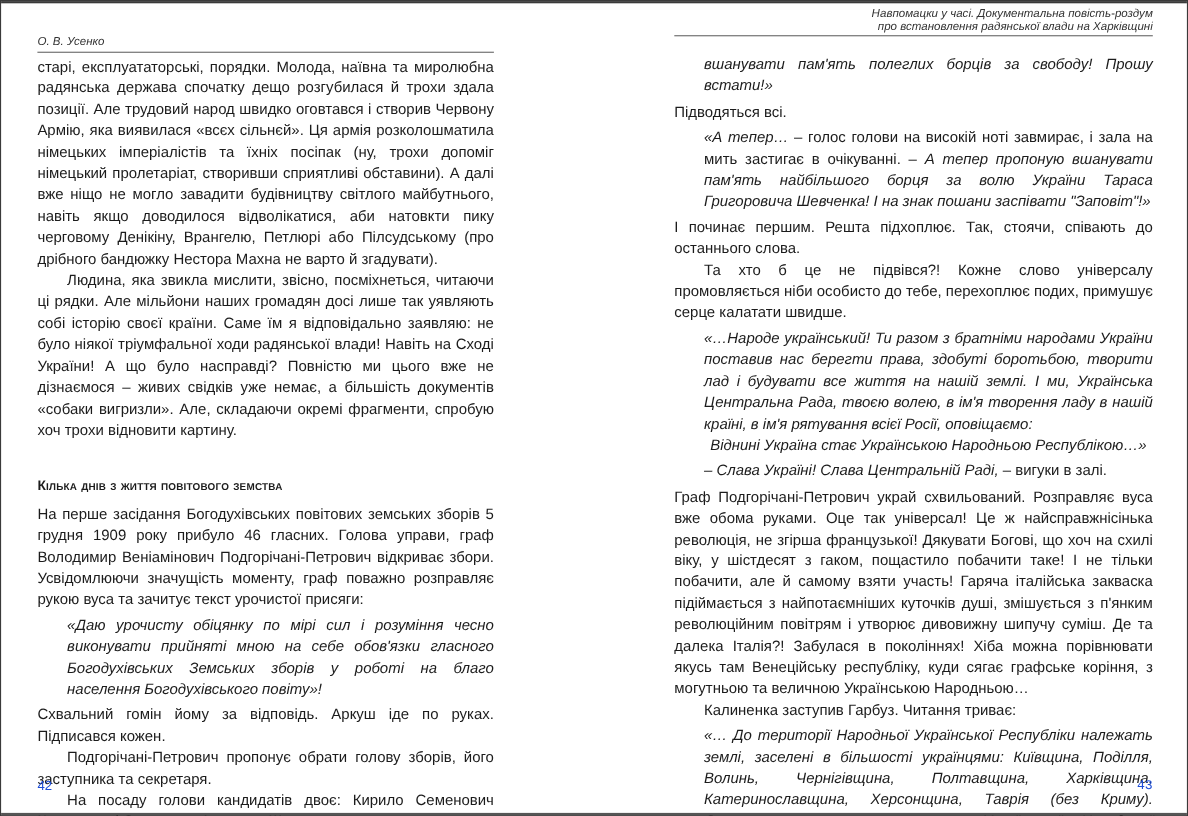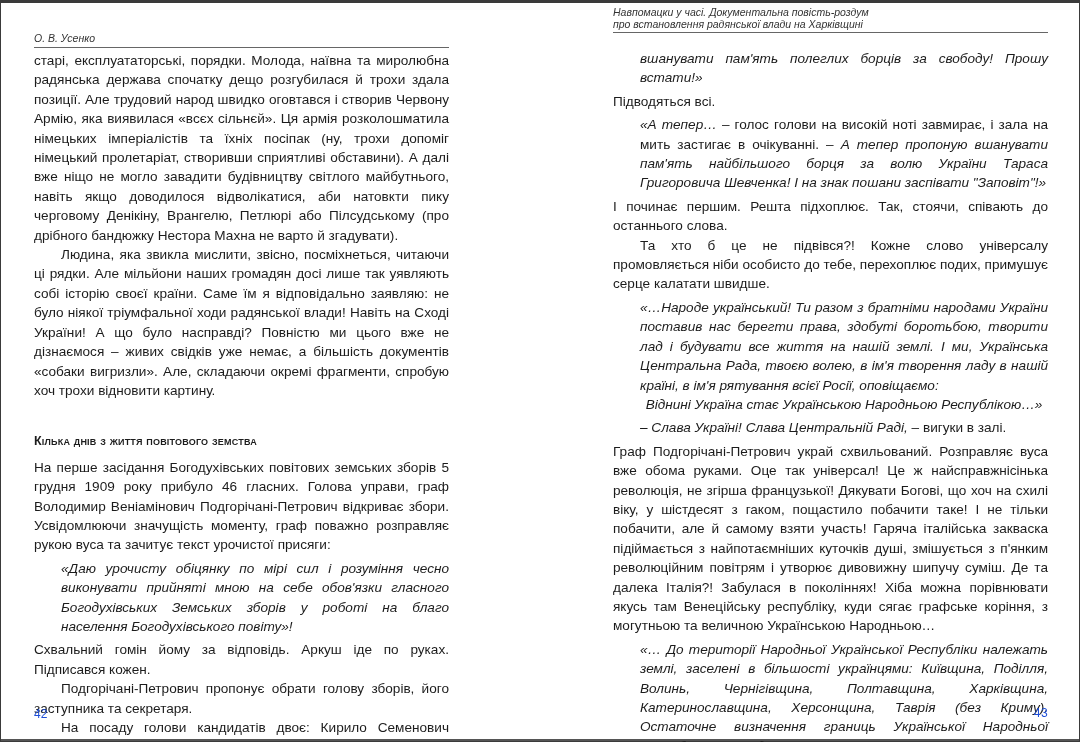--- a/index.html
+++ b/index.html
@@ -18,21 +18,21 @@
   .bottombar { position:absolute; left:0; bottom:0; width:100%; height:2px; background:#555; }
   .page { position:absolute; top:0; height:740px; }
   .page.left { left:33px; width:415px; }
   .page.right { left:612px; width:435px; }
   .running-head {
     position:absolute; left:0; right:0;
     font-size:10.5px; font-style:italic; color:#333;
     border-bottom:1.4px solid #666;
   }
   .left .running-head { top:31px; padding-bottom:3px; }
-  .right .running-head { top:5px; padding-bottom:2px; line-height:12px; }
+  .right .running-head { top:5px; padding-bottom:2px; text-align:right; line-height:12px; }
   .text {
     position:absolute; left:0; right:0; top:50px;
     font-size:13.6px; line-height:19.4px; text-align:justify;
   }
   .right .text { top:48px; }
   p { margin:0; }
   p.ind { text-indent:27px; }
   .quote { font-style:italic; padding-left:27px; margin-top:4px; margin-bottom:4px; }
   .quote .nr { font-style:normal; }
   .section-title {
@@ -76,19 +76,20 @@
       <p>Підводяться всі.</p>
       <p class="quote"><span>«А тепер…</span><span class="nr"> – голос голови на високій ноті завмирає, і зала на мить застигає в очікуванні. – </span><span>А тепер пропоную вшанувати пам'ять найбільшого борця за волю України Тараса Григоровича Шевченка! І на знак пошани заспівати "Заповіт"!»</span></p>
       <p>І починає першим. Решта підхоплює. Так, стоячи, співають до останнього слова.</p>
       <p class="ind">Та хто б це не підвівся?! Кожне слово універсалу промовляється ніби особисто до тебе, перехоплює подих, примушує серце калатати швидше.</p>
       <div class="quote">
         <p>«…Народе український! Ти разом з братніми народами України поставив нас берегти права, здобуті боротьбою, творити лад і будувати все життя на нашій землі. І ми, Українська Центральна Рада, твоєю волею, в ім'я творення ладу в нашій країні, в ім'я рятування всієї Росії, оповіщаємо:</p>
         <p style="text-align:center">Віднині Україна стає Українською Народньою Республікою…»</p>
       </div>
       <p class="quote"><span>– Слава Україні! Слава Центральній Раді,</span><span class="nr"> – вигуки в залі.</span></p>
       <p>Граф Подгорічані-Петрович украй схвильований. Розправляє вуса вже обома руками. Оце так універсал! Це ж найсправжнісінька революція, не згірша французької! Дякувати Богові, що хоч на схилі віку, у шістдесят з гаком, пощастило побачити таке! І не тільки побачити, але й самому взяти участь! Гаряча італійська закваска підіймається з найпотаємніших куточків душі, змішується з п'янким революційним повітрям і утворює дивовижну шипучу суміш. Де та далека Італія?! Забулася в поколіннях! Хіба можна порівнювати якусь там Венеційську республіку, куди сягає графське коріння, з могутньою та величною Українською Народньою…</p>
+      <p class="ind">Калиненка заступив Гарбуз. Читання триває:</p>
       <p class="quote">«… До території Народньої Української Республіки належать землі, заселені в більшості українцями: Київщина, Поділля, Волинь, Чернігівщина, Полтавщина, Харківщина, Катеринославщина, Херсонщина, Таврія (без Криму). Остаточне визначення границь Української Народньої Республіки, як щодо прилучення частин Курщини, Холмщини, Вороніжчини, так і суміжних губерній і областей, де більшість населення українська, має бути встановлене по згоді зорганізованої волі народів…»</p>
     </div>
     <div class="page-number">43</div>
   </div>
 
   <div class="bottombar"></div>
 </div>
 
 </body></html>

